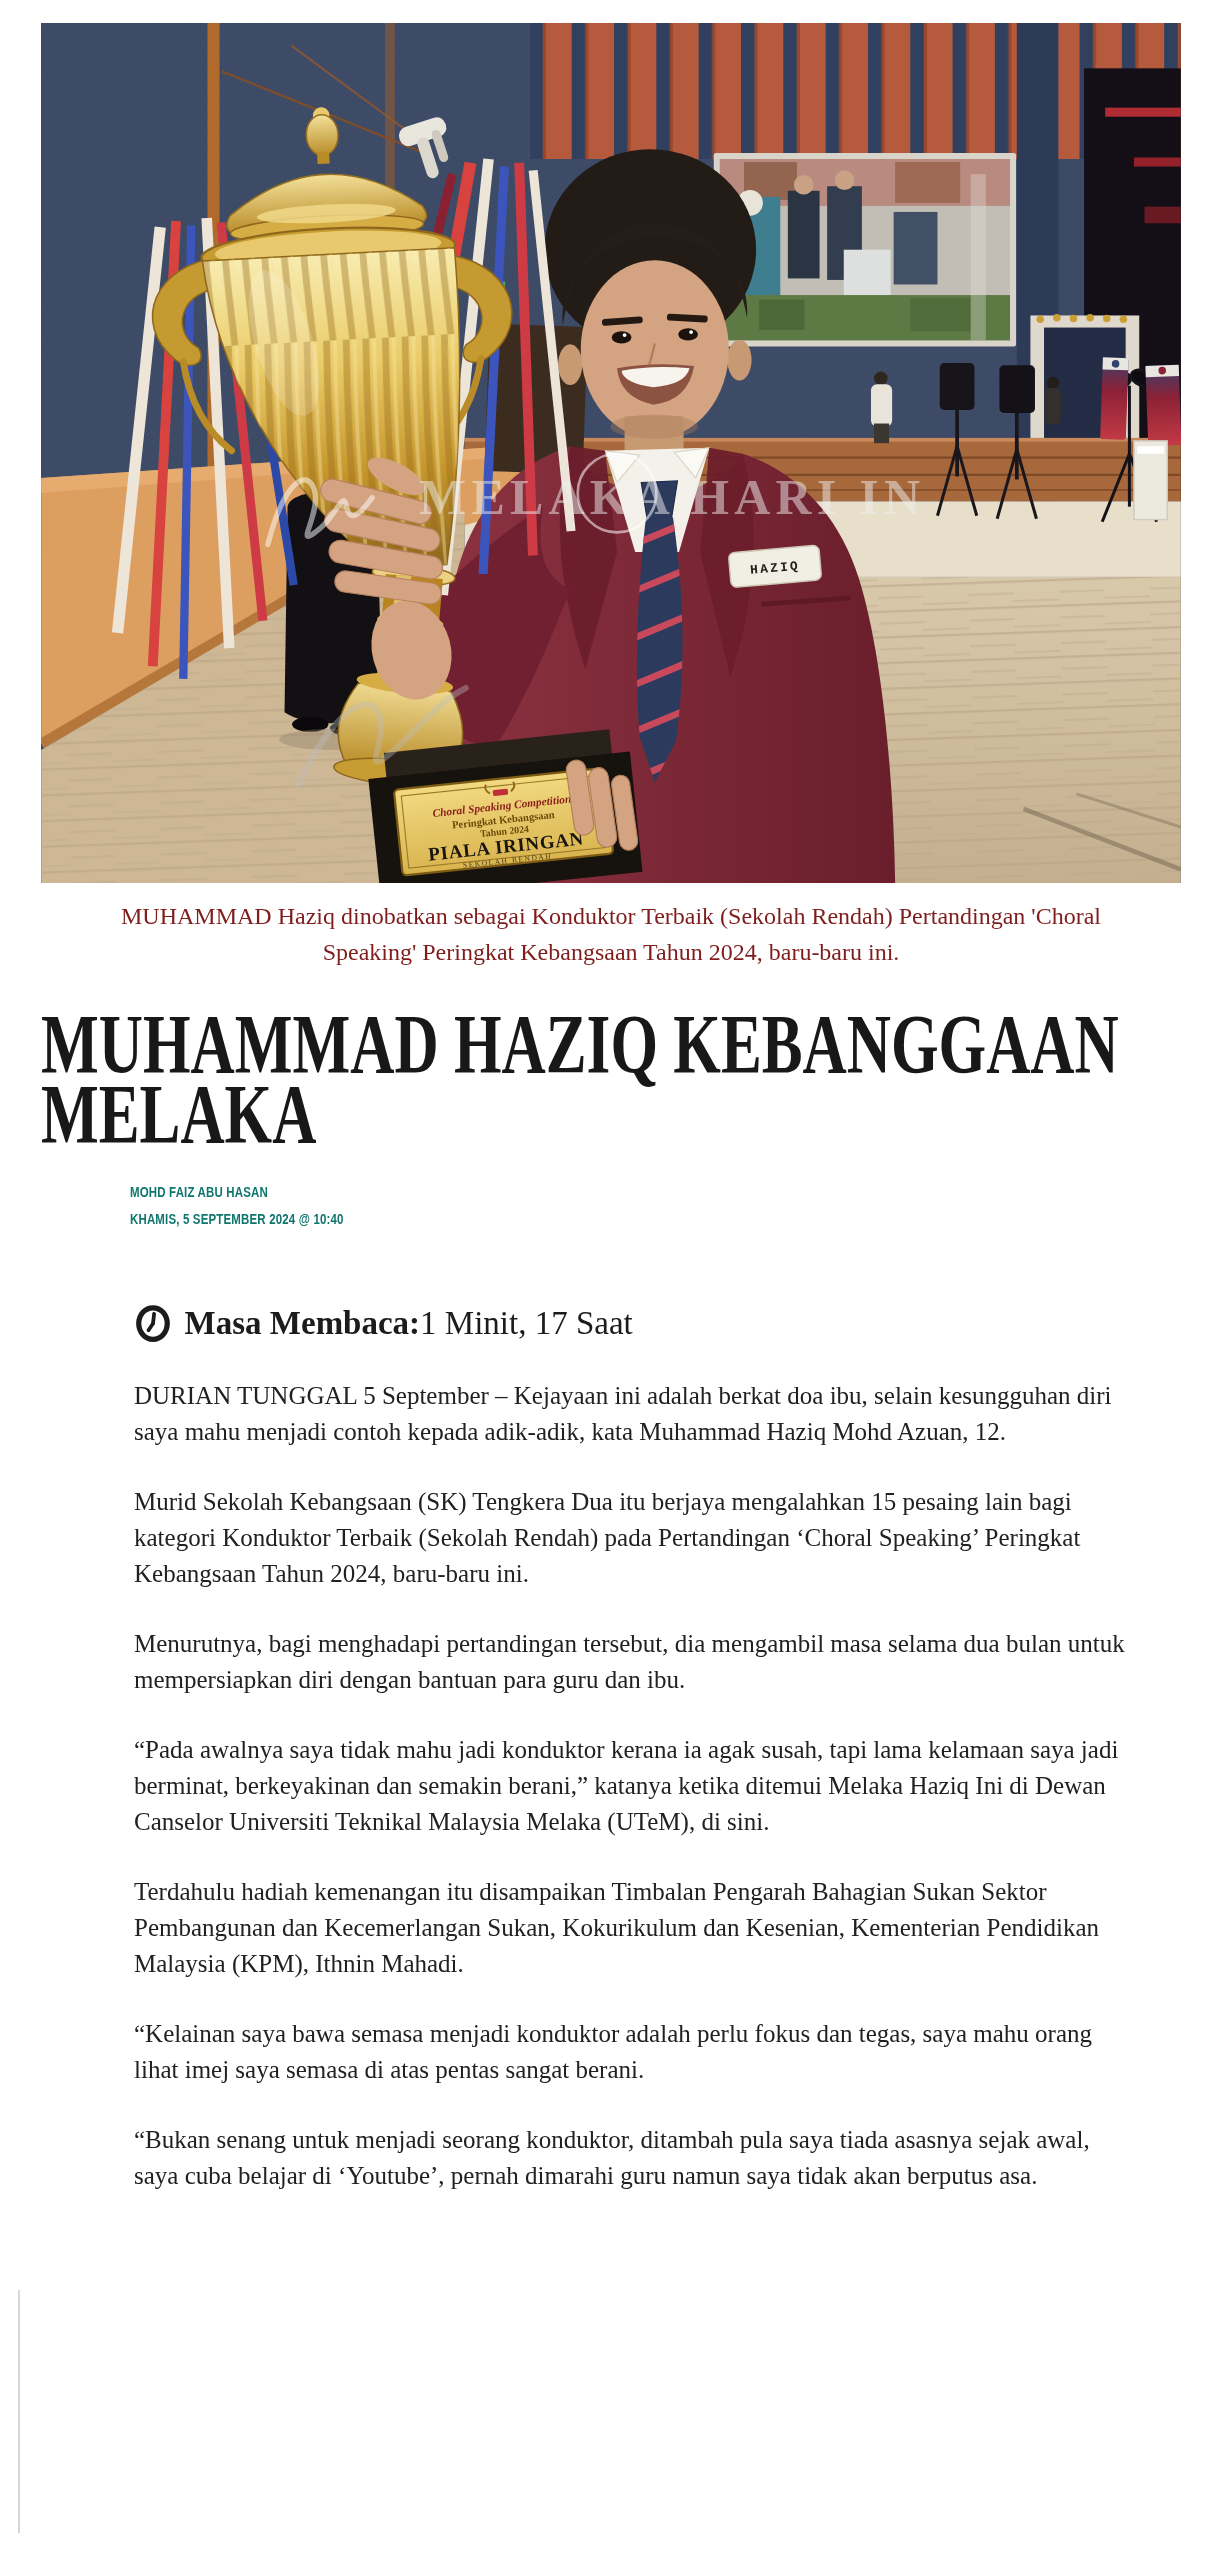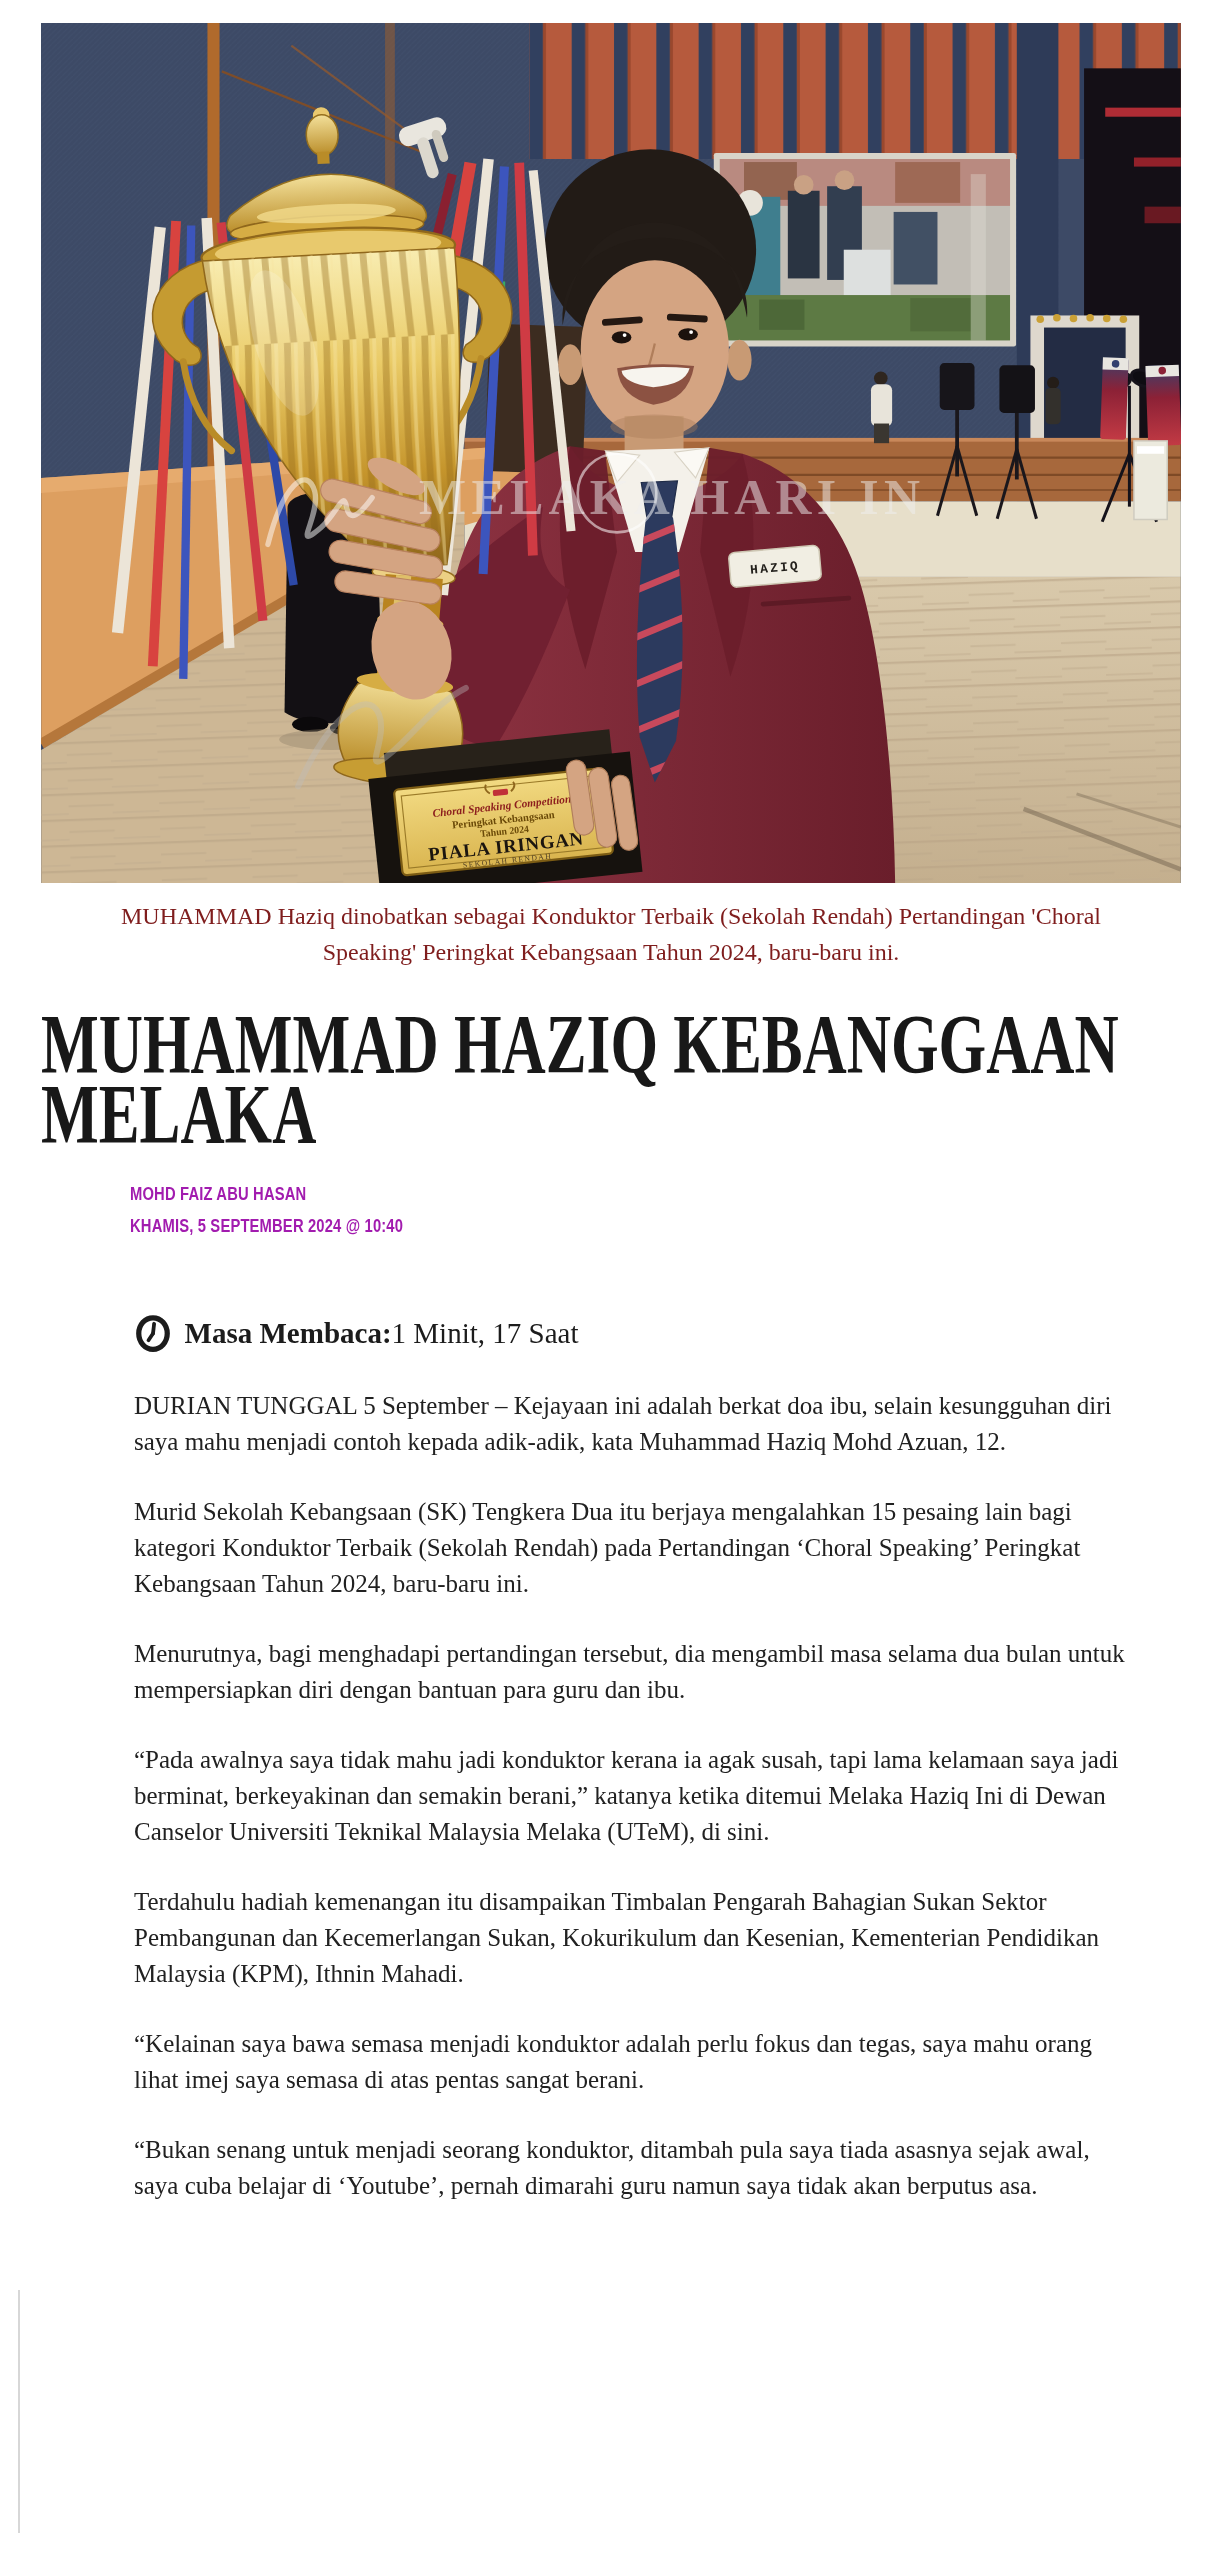--- a/index.html
+++ b/index.html
@@ -7,25 +7,25 @@
     width:1221px;min-height:2576px;background:#ffffff;position:relative;
     font-family:"Liberation Serif",serif;color:#212121;overflow-x:hidden;
   }
   .photo-figure{position:relative;margin:23px 0 0 41px;width:1140px;height:860px;overflow:hidden;background:#3d4a66;}
   .photo-figure svg{display:block;}
   .caption{margin:15px 78px 0;width:1066px;text-align:center;font-size:24px;line-height:36px;color:#7f1d1d;}
   h1.headline{
     margin:39px 0 0 41px;width:1519px;font-size:85px;line-height:70px;font-weight:700;color:#181818;
     transform:scaleX(.72);transform-origin:left top;font-family:"Liberation Serif",serif;letter-spacing:0;
   }
-  .byline{margin:35px 0 0 130px;font-family:"Liberation Sans",sans-serif;font-weight:700;font-size:18px;color:#a21caf;letter-spacing:0.2px;}
+  .byline{margin:35px 0 0 130px;font-family:"Liberation Sans",sans-serif;font-weight:700;font-size:14px;color:#0f766e;letter-spacing:0.2px;}
   .byline .bl{transform:scaleX(.82);transform-origin:left;white-space:nowrap;}
   .byline .date-line{margin-top:10.6px;}
   .reading-row{margin:77px 0 0 135px;display:flex;align-items:center;gap:13.6px;}
-  .reading-row .rt-text{font-size:29px;color:#1c1c1c;}
+  .reading-row .rt-text{font-size:33px;color:#1c1c1c;}
   .reading-row .rt-text b{font-weight:700;}
   .clock{width:36px;height:39px;flex:0 0 auto;}
   .article-body{margin:35px 16px 0 134px;width:995px;}
   .article-body p{font-size:25px;line-height:36px;margin:0 0 34px 0;color:#212121;}
   .vrule{position:absolute;left:18px;top:2290px;width:1.5px;height:243px;background:#d7d7d7;}
   .wm-big{font-family:"Liberation Serif",serif;font-weight:700;letter-spacing:7px;}
   .plq1{font-style:italic;font-weight:700;}
 </style>
 </head>
 <body>

